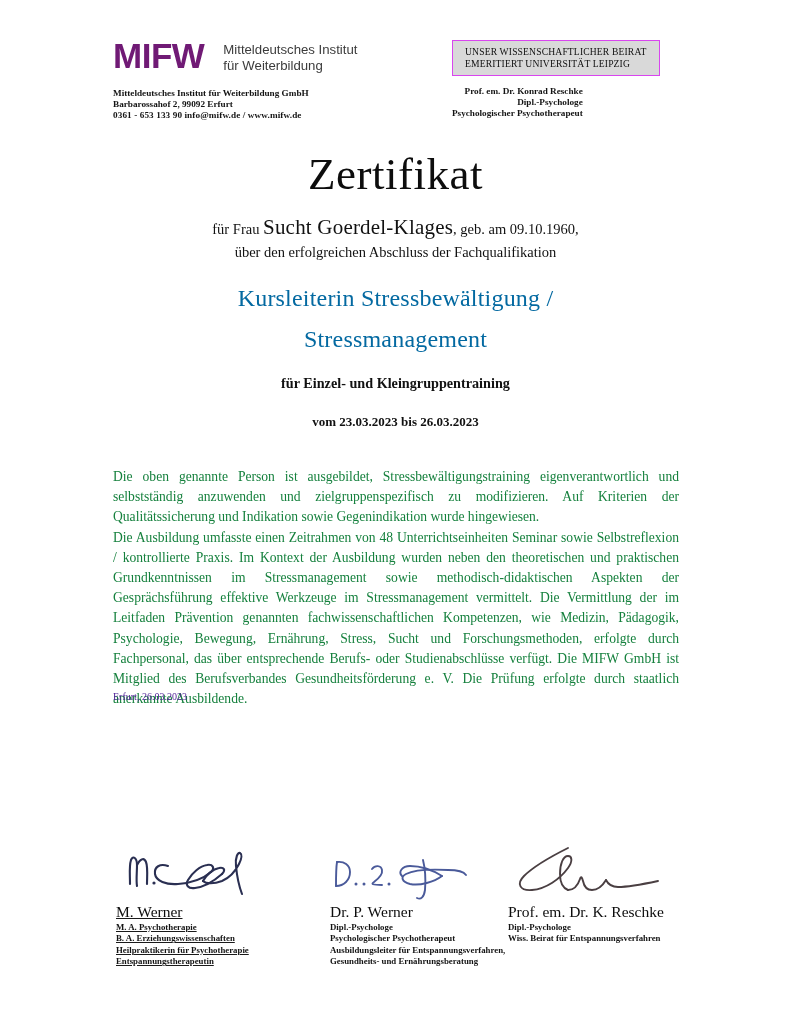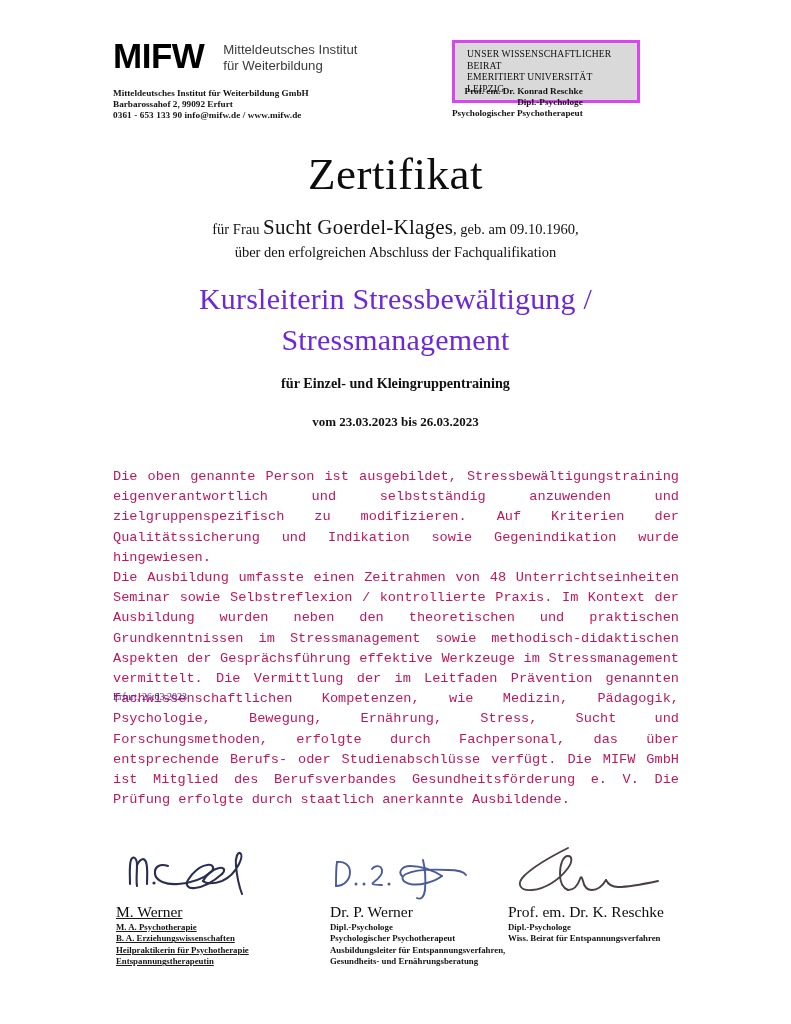--- a/index.html
+++ b/index.html
@@ -35,21 +35,21 @@
     top: 0px;
     display: flex;
     align-items: flex-start;
   }
   .logo-mark {
     font-family: "Liberation Sans", "DejaVu Sans", sans-serif;
     font-weight: 700;
     font-size: 35px;
     line-height: 36px;
     letter-spacing: -0.5px;
-    color: #000000;
+    color: #701a75;
   }
   .logo-words {
     font-family: "Liberation Sans", "DejaVu Sans", sans-serif;
     font-size: 13.2px;
     line-height: 15.5px;
     color: #3b3b3b;
     padding-top: 4px;
     padding-left: 3px;
     margin-left: 16px;
   }
@@ -62,23 +62,23 @@
     line-height: 10.9px;
     color: #141414;
     font-weight: 600;
   }
   .company-lines .ln3 { letter-spacing: 0.1px; }
 
   .board-box {
     position: absolute;
     left: 452px;
     top: 2px;
-    width: 188px;
+    width: 208px;
     box-sizing: border-box;
-    border: 3px solid #d946ef;
+    border: 1px solid #d946ef;
     background: #d9d9d9;
     padding: 5px 8px 6px 12px;
   }
   .board-box-line {
     font-family: "Liberation Serif", "DejaVu Serif", serif;
     font-size: 9.6px;
     line-height: 11.5px;
     color: #101010;
     letter-spacing: 0.15px;
   }
@@ -127,23 +127,23 @@
     font-size: 14.5px;
     line-height: 20px;
     color: #111;
   }
 
   .course-title {
     position: absolute;
     left: 60px; right: 60px;
     top: 278px;
     text-align: center;
-    font-size: 30px;
+    font-size: 24px;
     line-height: 41px;
-    color: #6d28d9;
+    color: #0369a1;
     letter-spacing: 0.2px;
   }
 
   .course-scope {
     position: absolute;
     left: 0; right: 0;
     top: 375px;
     text-align: center;
     font-size: 14.2px;
     font-weight: 700;
@@ -162,22 +162,21 @@
   
   .body-text {
     position: absolute;
     left: 113px;
     top: 467px;
     width: 566px;
     font-size: 13.6px;
     line-height: 20.2px;
     text-align: justify;
     text-justify: inter-word;
-    color: #be185d;
-    font-family: Liberation Mono, monospace;
+    color: #15803d;
   }
   .body-text p {
     margin: 0;
   }
 
   .place-date {
     position: absolute;
     left: 113px;
     top: 691px;
     font-size: 10px;

